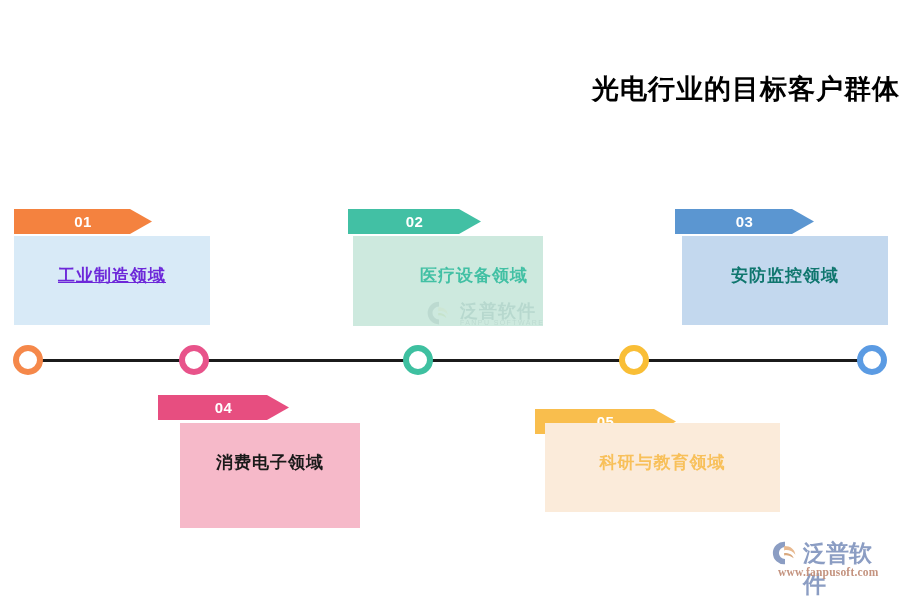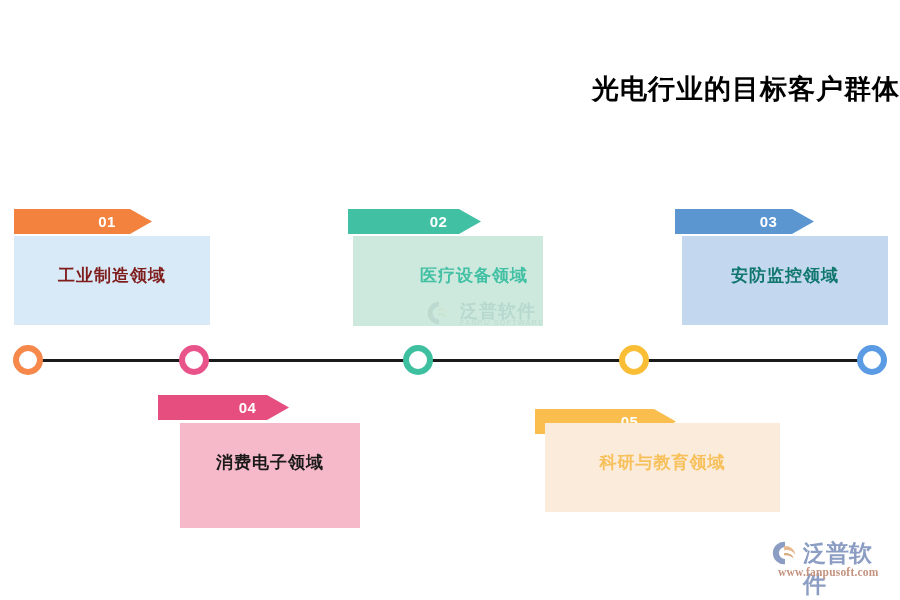--- a/index.html
+++ b/index.html
@@ -77,21 +77,20 @@
     left: 0;
     top: 0;
     height: 25px;
     line-height: 25px;
     width: 100%;
     text-align: center;
     font-size: 15px;
     font-weight: bold;
     color: #ffffff;
     letter-spacing: 0.5px;
-    margin-left: 24px;
   }
   .card-body {
     position: relative;
     box-sizing: border-box;
     overflow: hidden;
   }
   .card-label {
     position: absolute;
     left: 0;
     width: 100%;
@@ -190,21 +189,21 @@
 
   <div id="cards-layer">
       <div class="card" style="left: 0px; top: 0px;">
         <div class="banner" style="position: absolute; left: 14px; top: 209px; width: 138px;">
           <svg class="banner-shape" viewBox="0 0 138 25" preserveAspectRatio="none">
             <polygon points="0,0 116,0 138,12.5 116,25 0,25" fill="#F4823F"></polygon>
           </svg>
           <div class="banner-num">01</div>
         </div>
         <div class="card-body" style="position: absolute; left: 14px; top: 236px; width: 196px; height: 89px; background: rgb(216, 234, 247);">
-          <div class="card-label" style="color: #7f1d1d;">工业制造领域</div>
+          <div class="card-label" style="color: #6d28d9; text-decoration: underline;">工业制造领域</div>
         </div>
       </div>
       <div class="card" style="left: 0px; top: 0px;">
         <div class="banner" style="position: absolute; left: 348px; top: 209px; width: 133px;">
           <svg class="banner-shape" viewBox="0 0 133 25" preserveAspectRatio="none">
             <polygon points="0,0 111,0 133,12.5 111,25 0,25" fill="#42C0A4"></polygon>
           </svg>
           <div class="banner-num">02</div>
         </div>
         <div class="card-body" style="position: absolute; left: 353px; top: 236px; width: 190px; height: 90px; background: rgb(205, 233, 222);">

